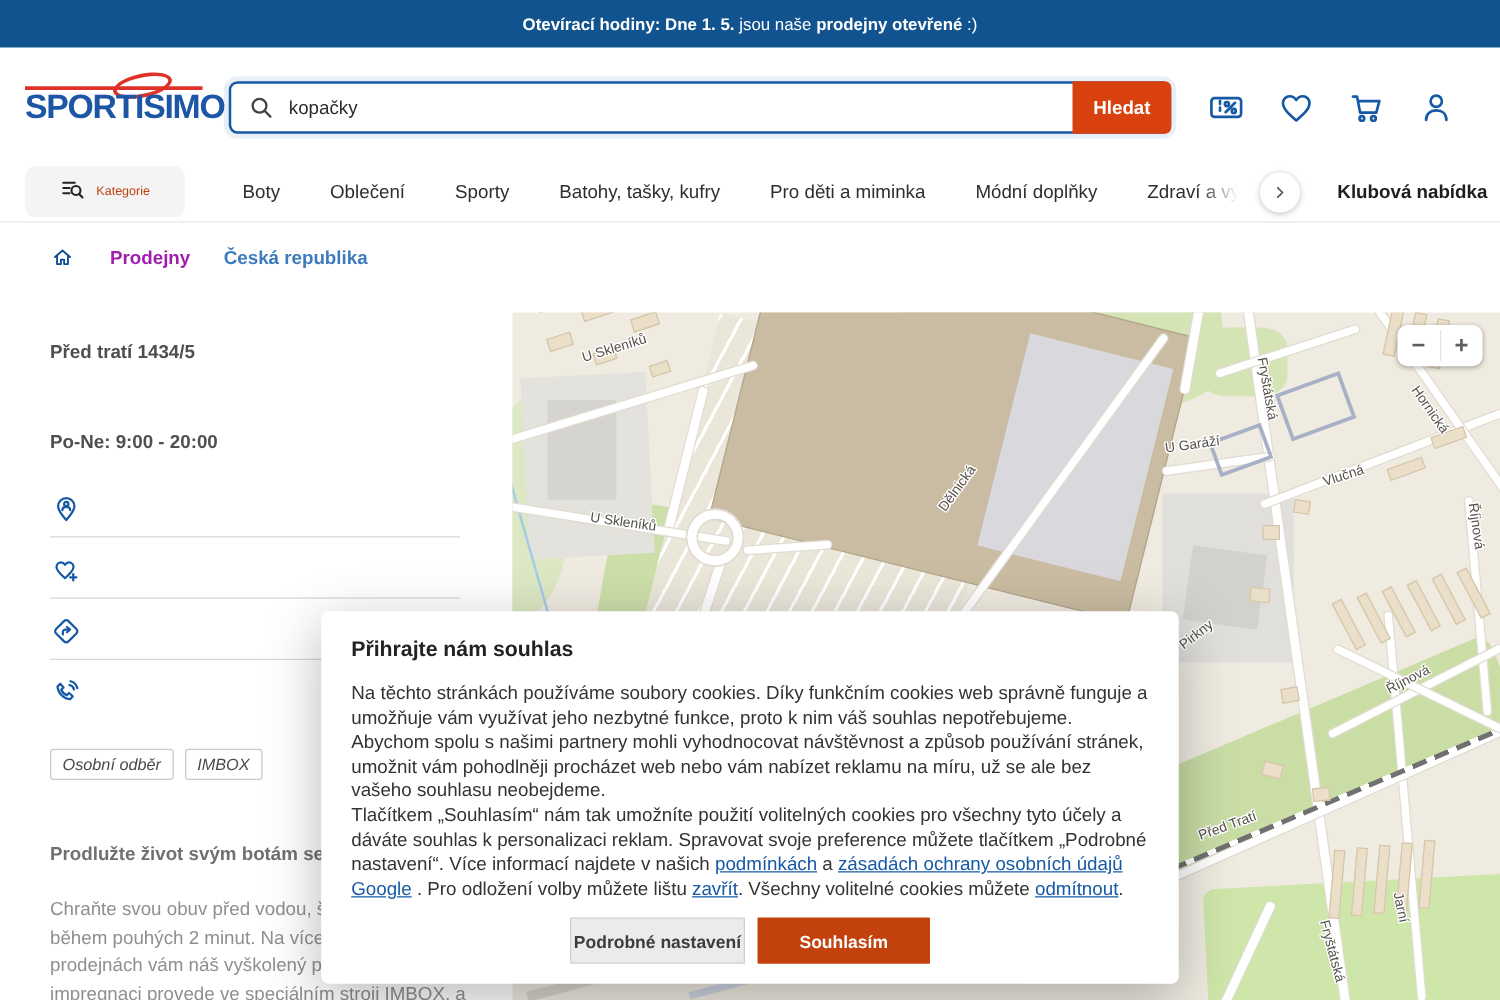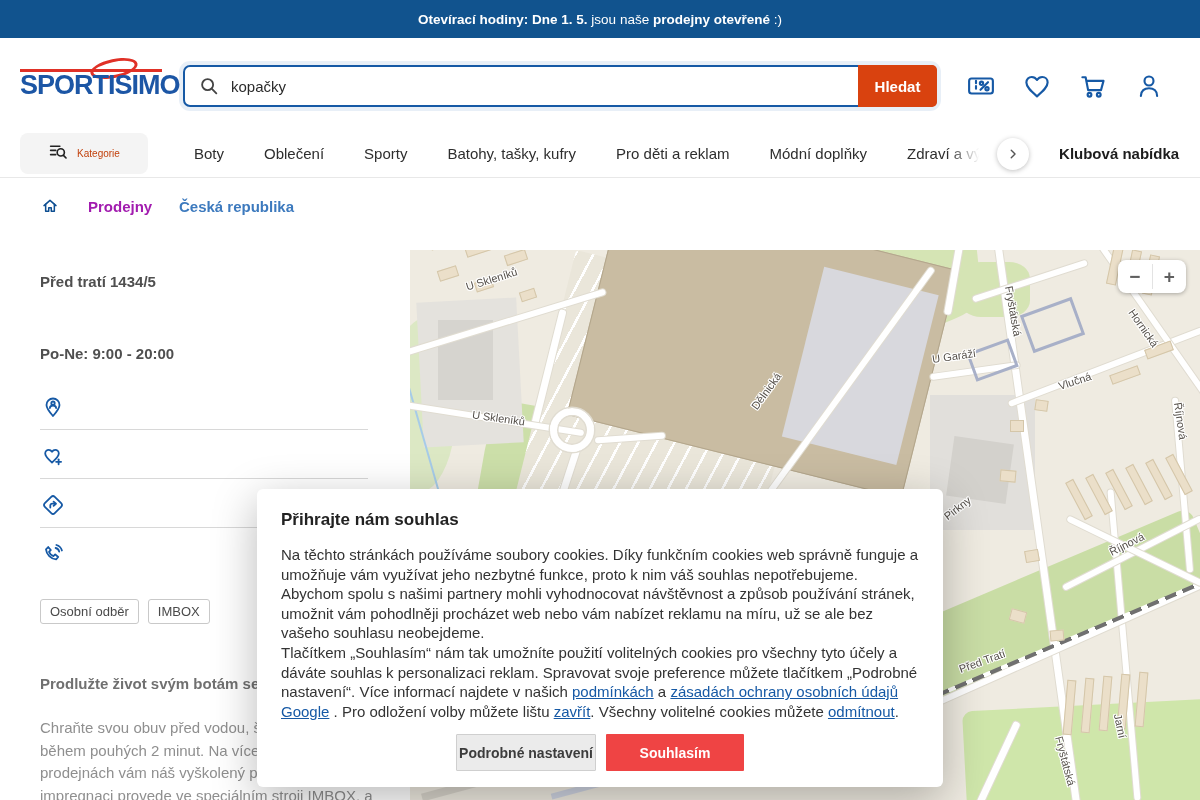--- a/index.html
+++ b/index.html
@@ -49,21 +49,21 @@
   .crumb-home { position:absolute; left:41px; top:197px; width:18px; height:18px; cursor:pointer; }
   .crumb1 { position:absolute; left:88px; top:198px; font-size:15px; font-weight:700; color:#a21caf; cursor:pointer; }
   .crumb2 { position:absolute; left:179px; top:198px; font-size:15px; font-weight:700; color:#3D7ABE; cursor:pointer; }
 
   
   .addr  { position:absolute; left:40px; top:273px; font-size:15px; font-weight:700; color:#4F4F4F; }
   .hours { position:absolute; left:40px; top:345px; font-size:15px; font-weight:700; color:#4F4F4F; }
   .act-ic { position:absolute; left:41px; width:24px; height:24px; cursor:pointer; }
   .lc-div { position:absolute; left:40px; width:328px; height:1px; background:#D8D8D8; }
   .tags { position:absolute; left:40px; top:599px; display:flex; gap:9px; }
-  .tag { border:1px solid #C9C9C9; border-radius:3px; padding:4px 9px; font-size:13px; color:#4A4A4A; background:#fff; }
+  .tag { border:1px solid #C9C9C9; border-radius:3px; padding:4px 9px; font-size:13px; color:#4A4A4A; background:#fff;font-style:italic; }
   .lc-head { position:absolute; left:40px; top:675px; font-size:15px; font-weight:700; color:#707070; white-space:nowrap; }
   .lc-line { position:absolute; left:40px; font-size:15px; color:#8F8F8F; white-space:nowrap; }
 
   
   .map { position:absolute; left:410px; top:250px; width:790px; height:550px; background:#EFEBE1; overflow:hidden; cursor:grab; }
   .map * { position:absolute; }
   .green { background:#D5E4B4; border-radius:30%; }
   .gray  { background:#E4E2DD; }
   .road  { background:#fff; height:6px; border-radius:3px; box-shadow:0 0 0 1px #E0DCD1; }
   .roadv { background:#fff; width:7px; border-radius:3px; box-shadow:0 0 0 1px #E0DCD1; }
@@ -79,21 +79,21 @@
 
   
   .dialog { position:absolute; left:257px; top:489px; width:686px; height:298px; background:#fff;
             border-radius:6px; box-shadow:0 12px 45px rgba(0,0,0,.28); padding:21px 24px; z-index:50; }
   .dlg-title { font-size:17px; font-weight:700; color:#222; margin-bottom:15px; }
   .dlg-p { font-size:15px; line-height:19.6px; color:#333; }
   .dlg-p a { color:#1659A5; text-decoration:underline; cursor:pointer; }
   .dlg-btns { display:flex; justify-content:center; gap:10px; margin-top:13px; }
   .btn-settings { width:140px; height:37px; background:#EBEBEB; border:1px solid #CFCFCF; color:#3C3C3C;
                   font-weight:700; font-size:14px; font-family:inherit; cursor:pointer; border-radius:1px; }
-  .btn-accept { width:138px; height:37px; background:#ef4444; border:none; color:#fff;
+  .btn-accept { width:138px; height:37px; background:#c2410c; border:none; color:#fff;
                 font-weight:700; font-size:14px; font-family:inherit; cursor:pointer; border-radius:1px; }
 </style>
 </head>
 <body>
 
 <div id="page">
 
   <div class="banner">
     <b>Otevírací hodiny: Dne 1. 5.</b>
       <span> jsou naše </span>
@@ -157,21 +157,21 @@
           <line x1="17.7" y1="16.4" x2="20.6" y2="19.4"></line>
         </svg>
     </span>
     <span class="cat-label">Kategorie</span>
   </div>
   <div class="nav-items">
     <span class="nav-item">Boty</span>
     <span class="nav-item">Oblečení</span>
     <span class="nav-item">Sporty</span>
     <span class="nav-item">Batohy, tašky, kufry</span>
-    <span class="nav-item">Pro děti a reklam</span>
+    <span class="nav-item">Pro děti a miminka</span>
     <span class="nav-item">Módní doplňky</span>
     <span class="nav-item faded">Zdraví a výž</span>
     <span class="nav-next">
       <svg width="14" height="14" viewBox="0 0 24 24" fill="none" stroke="#555" stroke-width="2.4" stroke-linecap="round" stroke-linejoin="round">
           <path d="M9 5.5 l6.5 6.5 -6.5 6.5"></path>
         </svg>
     </span>
     <span class="nav-item bold">Klubová nabídka</span>
     <span class="nav-item bold">Dárková karta</span>
   </div>

